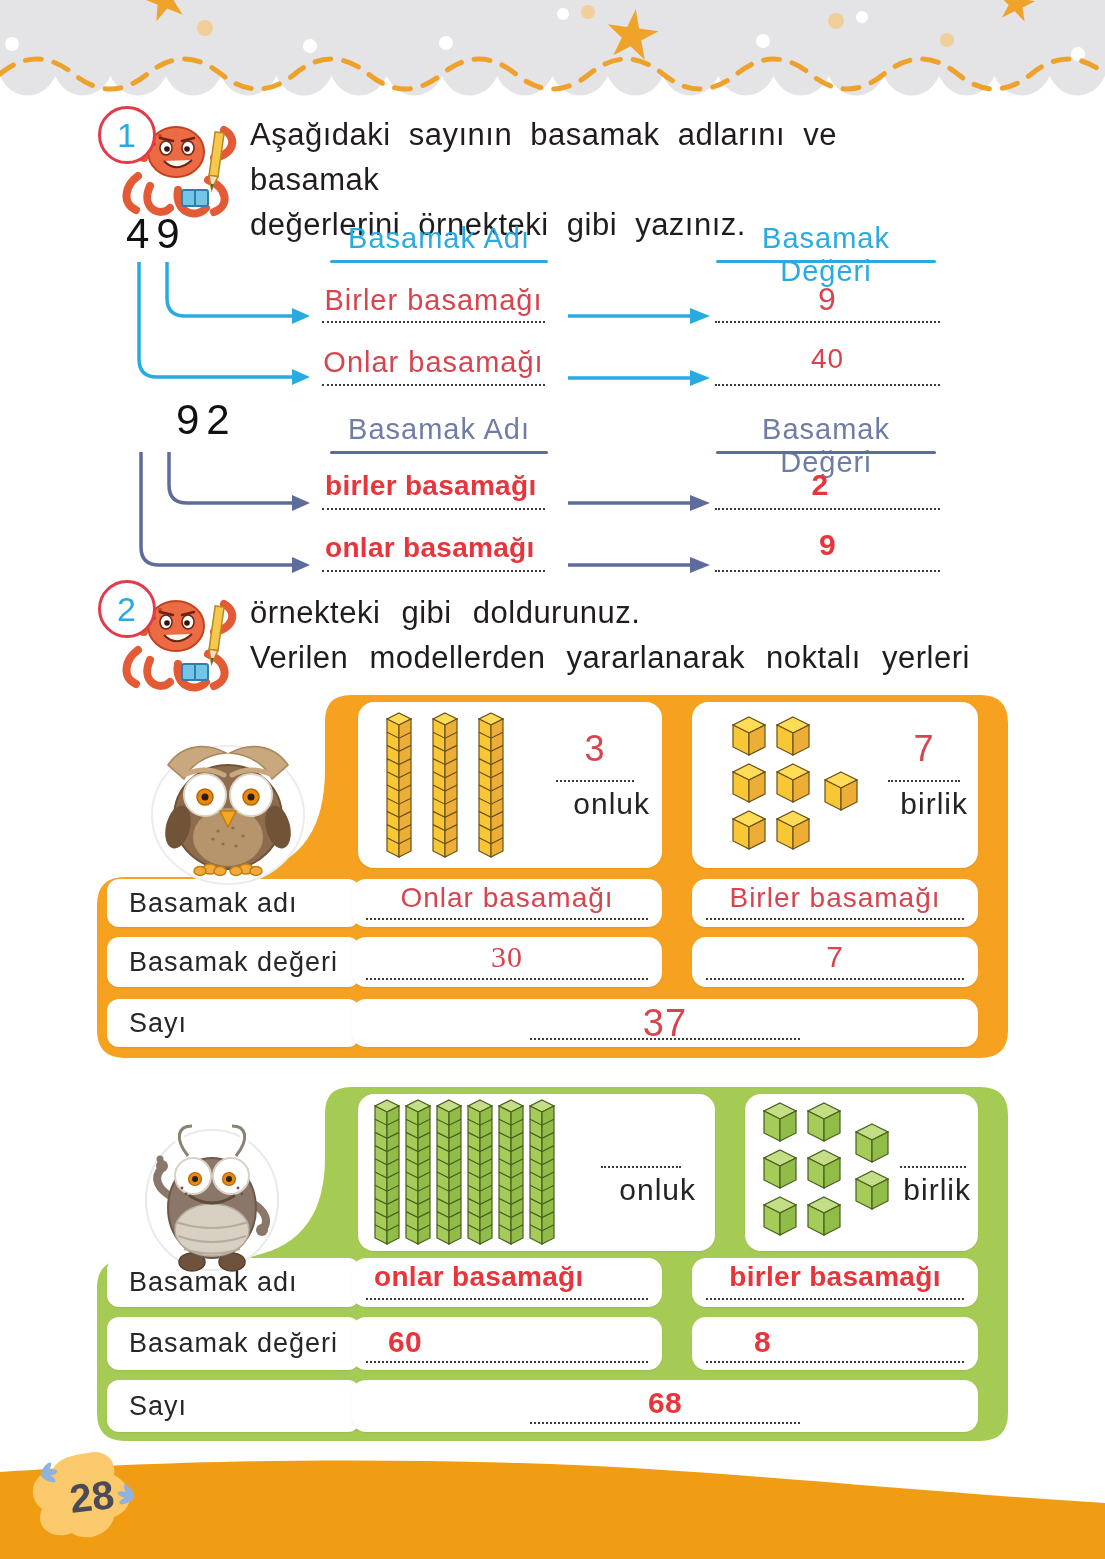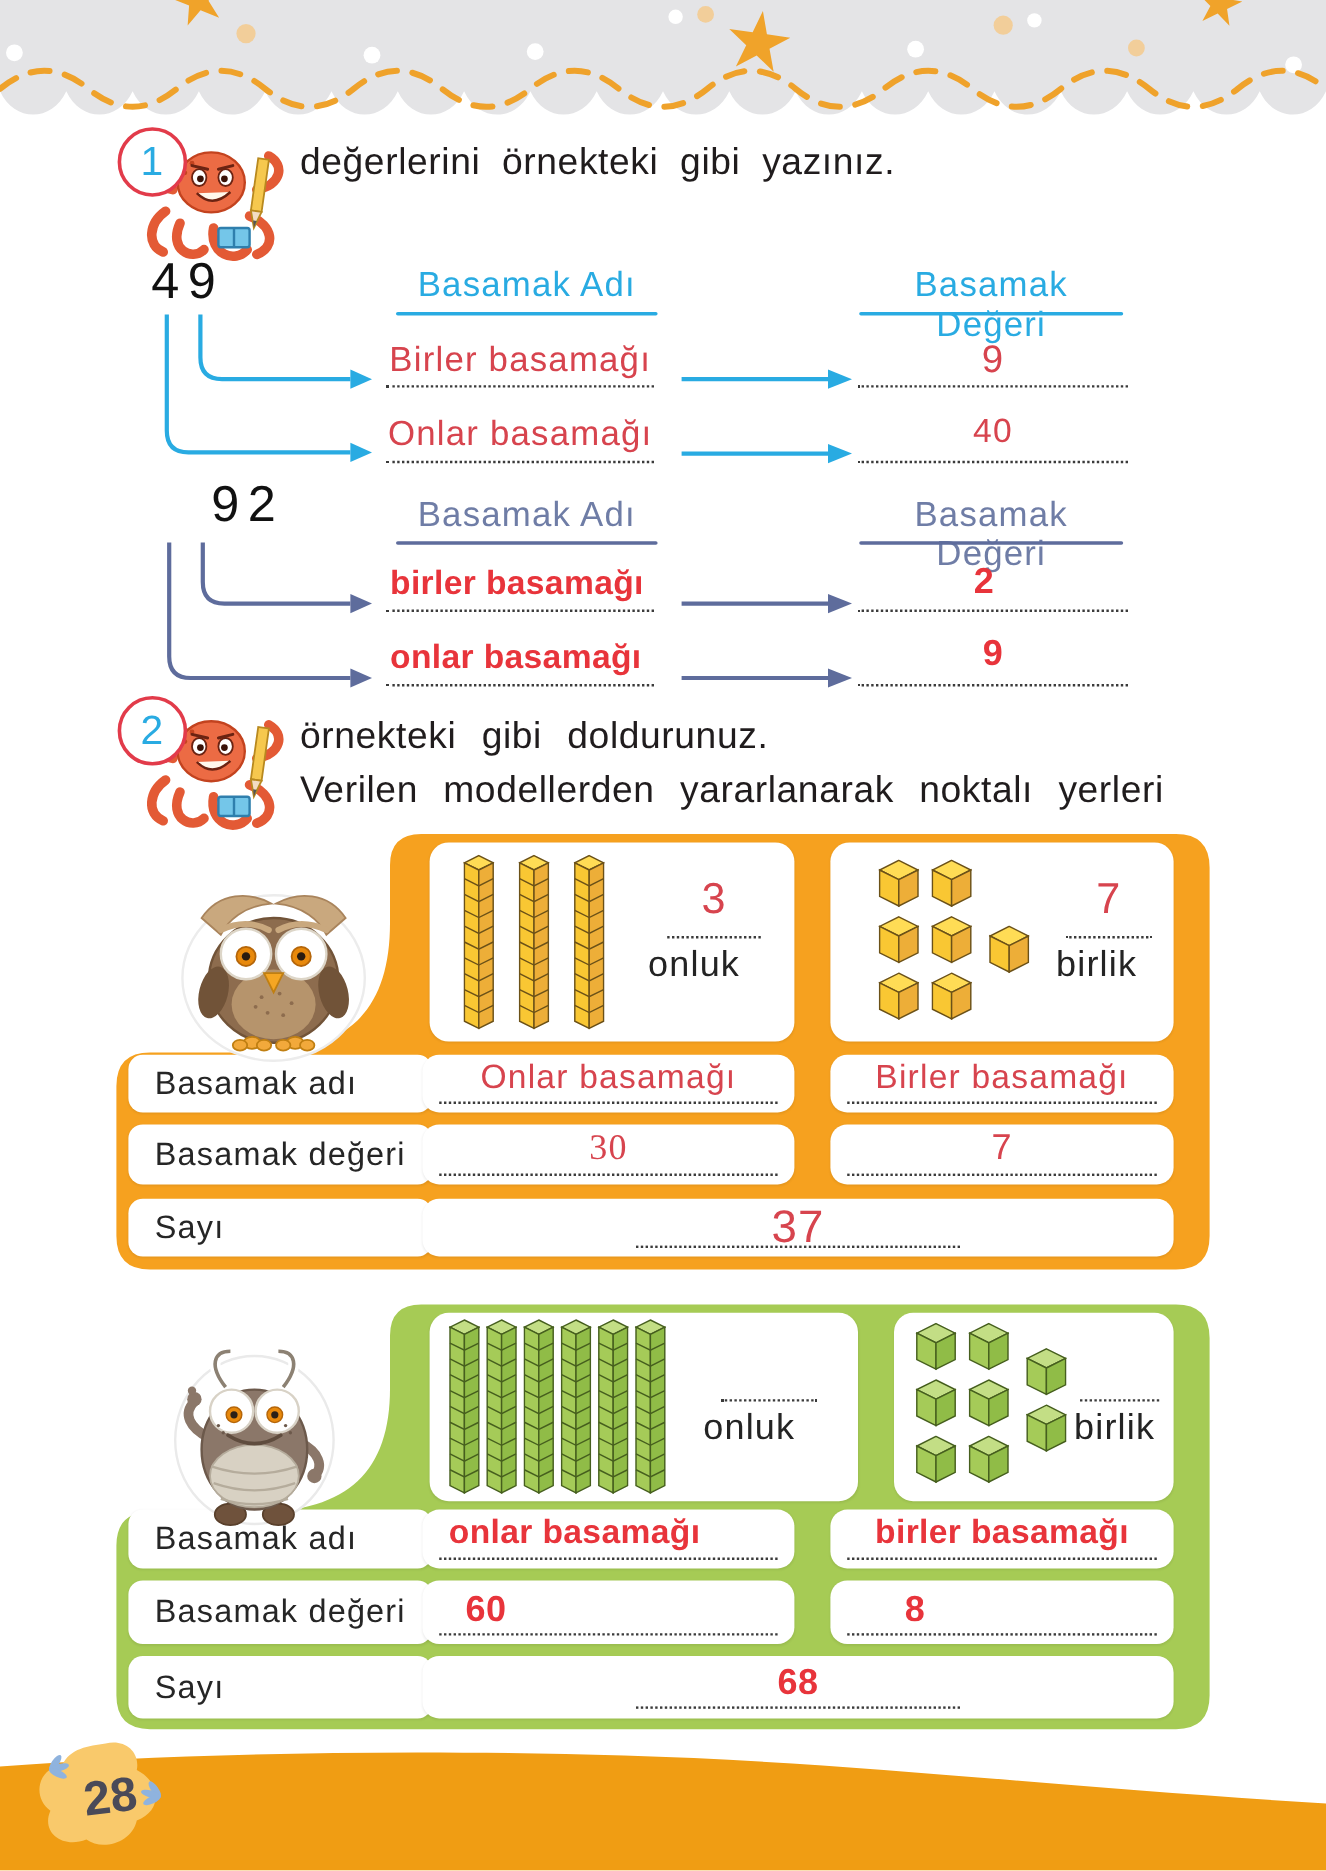--- a/index.html
+++ b/index.html
@@ -16,21 +16,21 @@
   .redscript{color:#D7444E;font-size:29px;letter-spacing:1px;}
   .redplain{color:#E8343B;font-size:28px;font-weight:700;letter-spacing:.3px;}
   .badge{width:52px;height:52px;border-radius:50%;background:#fff;border:3px solid #E23B4A;
          color:#29ABE2;font-size:34px;display:flex;align-items:center;justify-content:center;z-index:6;}
   .panelbox{position:absolute;background:#fff;border-radius:16px;box-shadow:0 1px 2px rgba(0,0,0,.07);}
   .rowlabel{font-size:27px;color:#262626;display:flex;align-items:center;padding-left:22px;letter-spacing:1px;}
   .ansbox{position:absolute;background:#fff;border-radius:14px;box-shadow:0 1px 2px rgba(0,0,0,.07);}
   .ans-center{position:absolute;left:0;right:0;top:3px;text-align:center;}
   .ans-dots{position:absolute;left:14px;right:14px;bottom:7px;}
   .mval{height:52px;font-size:36px;color:#D7444E;text-align:center;}
-  .munit{font-size:30px;color:#242424;text-align:left;letter-spacing:1px;margin-top:5px;}
+  .munit{font-size:30px;color:#242424;text-align:right;letter-spacing:1px;margin-top:5px;}
   .rods{position:absolute;display:flex;align-items:flex-start;}
   .cubes{position:absolute;}
   svg{display:block;}
 </style>
 </head>
 <body>
 
 <div class="page">
 
   <svg class="abs" style="left:0;top:0;" width="1105" height="100" viewBox="0 0 1105 100">
@@ -88,20 +88,21 @@
     <ellipse cx="72" cy="34" rx="6" ry="7" fill="#fff" stroke="#6B2312" stroke-width="1.5"></ellipse>
     <circle cx="51" cy="35" r="2.8" fill="#3A1208"></circle>
       <circle cx="71" cy="35" r="2.8" fill="#3A1208"></circle>
     <path d="M44,24 L57,27 M78,24 L66,27" stroke="#6B2312" stroke-width="2.5" stroke-linecap="round"></path>
     <path d="M48,47 Q61,60 76,46" fill="#FFF8EC" stroke="#6B2312" stroke-width="2"></path>
   </svg>
   <div class="abs badge hw" style="left:98px;top:106px;">
     <span>1</span>
   </div>
   <div class="abs instr hw" style="left:250px;top:112px;width:730px;">
+    <div>Aşağıdaki sayının basamak adlarını ve basamak</div>
     <div>değerlerini örnekteki gibi yazınız.</div>
   </div>
 
   <div class="abs bignum hw" style="left:126px;top:210px;">49</div>
   <div class="abs colhead hw" style="left:330px;top:222px;width:218px;color:#29ABE2;">Basamak Adı</div>
   <div class="abs underline" style="left:330px;top:260px;width:218px;background:#29ABE2;"></div>
   <div class="abs colhead hw" style="left:716px;top:222px;width:220px;color:#29ABE2;">Basamak Değeri</div>
   <div class="abs underline" style="left:716px;top:260px;width:220px;background:#29ABE2;"></div>
 
   <div class="abs redscript hw" style="left:322px;top:284px;width:223px;text-align:center;">Birler basamağı</div>

